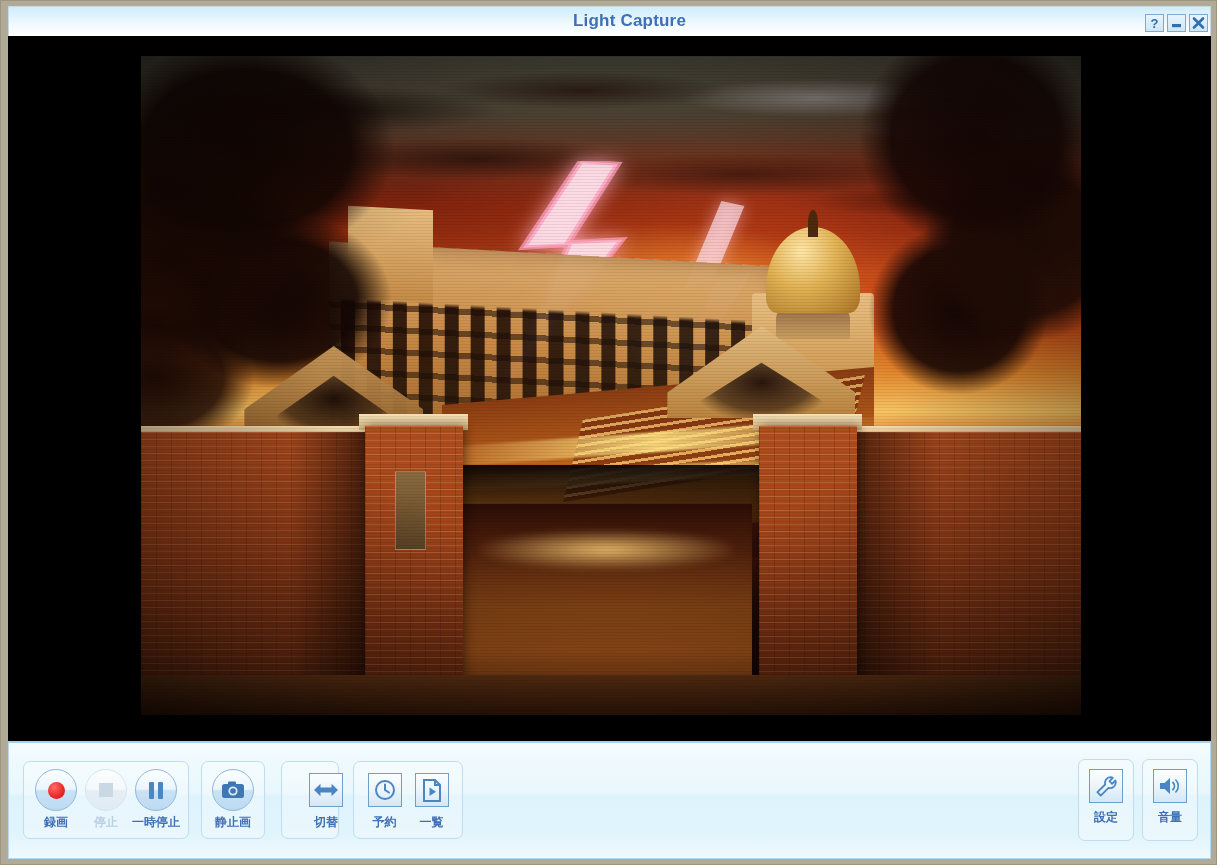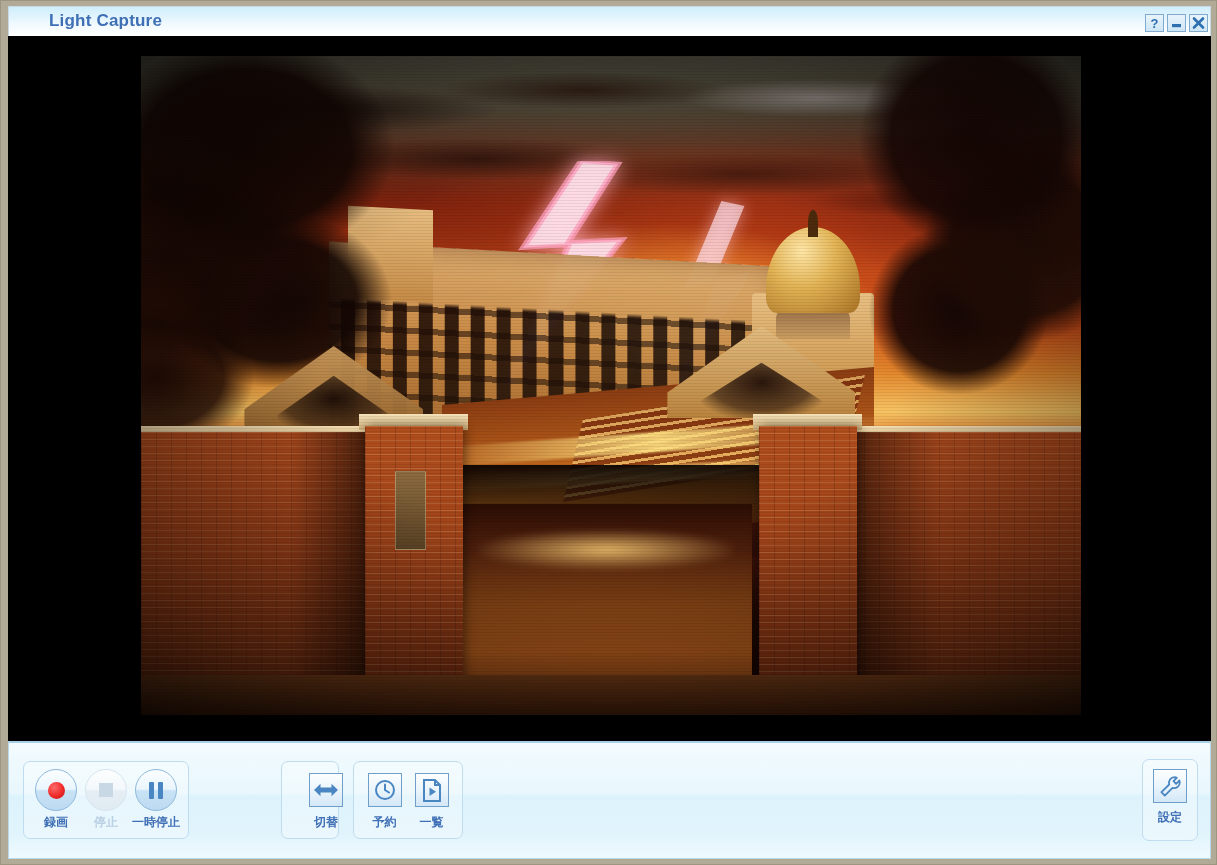--- a/index.html
+++ b/index.html
@@ -27,21 +27,21 @@
     left: 7px; top: 5px;
     width: 1203px; height: 30px;
     background: linear-gradient(to bottom,
         #cfeefc 0%, #e2f4fd 35%, #f2fafe 62%, #ffffff 100%);
     border: 1px solid #c6d9e5;
     border-bottom: none;
   }
   #title-text {
     position: absolute;
     left: 0; right: 0; top: 4px;
-    text-align: left;
+    text-align: center;
     font-size: 17px;
     font-weight: bold;
     color: #3f6fb5;
     letter-spacing: 0.2px;
     white-space: nowrap;
     margin-left: 40px;
   }
   .win-btns {
     position: absolute;
     right: 2px; top: 7px;
@@ -582,20 +582,35 @@
               <span class="pause-bars">
                 <i></i>
                 <i></i>
               </span>
             </span>
         </span>
         <span class="lbl">一時停止</span>
       </div>
     </div>
 
+    <div class="btn-group" style="left:192px; width:64px;">
+      <div class="tbtn">
+        <span class="glyph">
+          <span class="circ">
+            <svg width="24" height="20" viewBox="0 0 24 20">
+              <rect x="1" y="4" width="22" height="14" rx="2.5" fill="#3f77b5"></rect>
+              <rect x="7" y="1.5" width="8" height="3.5" rx="1.2" fill="#3f77b5"></rect>
+              <circle cx="12" cy="11" r="4.6" fill="#dceaf7"></circle>
+              <circle cx="12" cy="11" r="2.8" fill="#3f77b5"></circle>
+            </svg>
+          </span>
+        </span>
+        <span class="lbl">静止画</span>
+      </div>
+    </div>
 
     <div class="btn-group" style="left:272px; width:58px;padding-left:22px;">
       <div class="tbtn">
         <span class="glyph">
           <span class="sq">
             <svg width="24" height="14" viewBox="0 0 24 14">
               <path d="M0 7 L6.5 0.8 L6.5 4.4 L17.5 4.4 L17.5 0.8 L24 7 L17.5 13.2 L17.5 9.6 L6.5 9.6 L6.5 13.2 Z" fill="#4a86c2"></path>
             </svg>
           </span>
         </span>
@@ -635,16 +650,26 @@
         <span class="sq">
           <svg width="23" height="23" viewBox="0 0 23 23">
             <path d="M15.5 2.2 a5.6 5.6 0 0 0-5.3 7.3 L2.4 17.2 l3.4 3.4 l7.7-7.8
                      a5.6 5.6 0 0 0 7.3-5.3 a5.6 5.6 0 0 0-.4-2 l-3.3 3.3 l-2.6-2.6
                      l3.3-3.3 a5.6 5.6 0 0 0-2.3-.7 Z" fill="none" stroke="#4a86c2" stroke-width="1.8" stroke-linejoin="round"></path>
           </svg>
         </span>
         <span class="lbl">設定</span>
       </div>
 
+      <div class="rbtn">
+        <span class="sq">
+          <svg width="24" height="20" viewBox="0 0 24 20">
+            <path d="M2 7 L6.5 7 L12 2 L12 18 L6.5 13 L2 13 Z" fill="#4a86c2"></path>
+            <path d="M15 6.5 a5 5 0 0 1 0 7" fill="none" stroke="#4a86c2" stroke-width="1.8" stroke-linecap="round"></path>
+            <path d="M17.8 4 a8.5 8.5 0 0 1 0 12" fill="none" stroke="#4a86c2" stroke-width="1.6" stroke-linecap="round"></path>
+          </svg>
+        </span>
+        <span class="lbl">音量</span>
+      </div>
     </div>
 
   </div>
 </div>
 
 </body></html>

